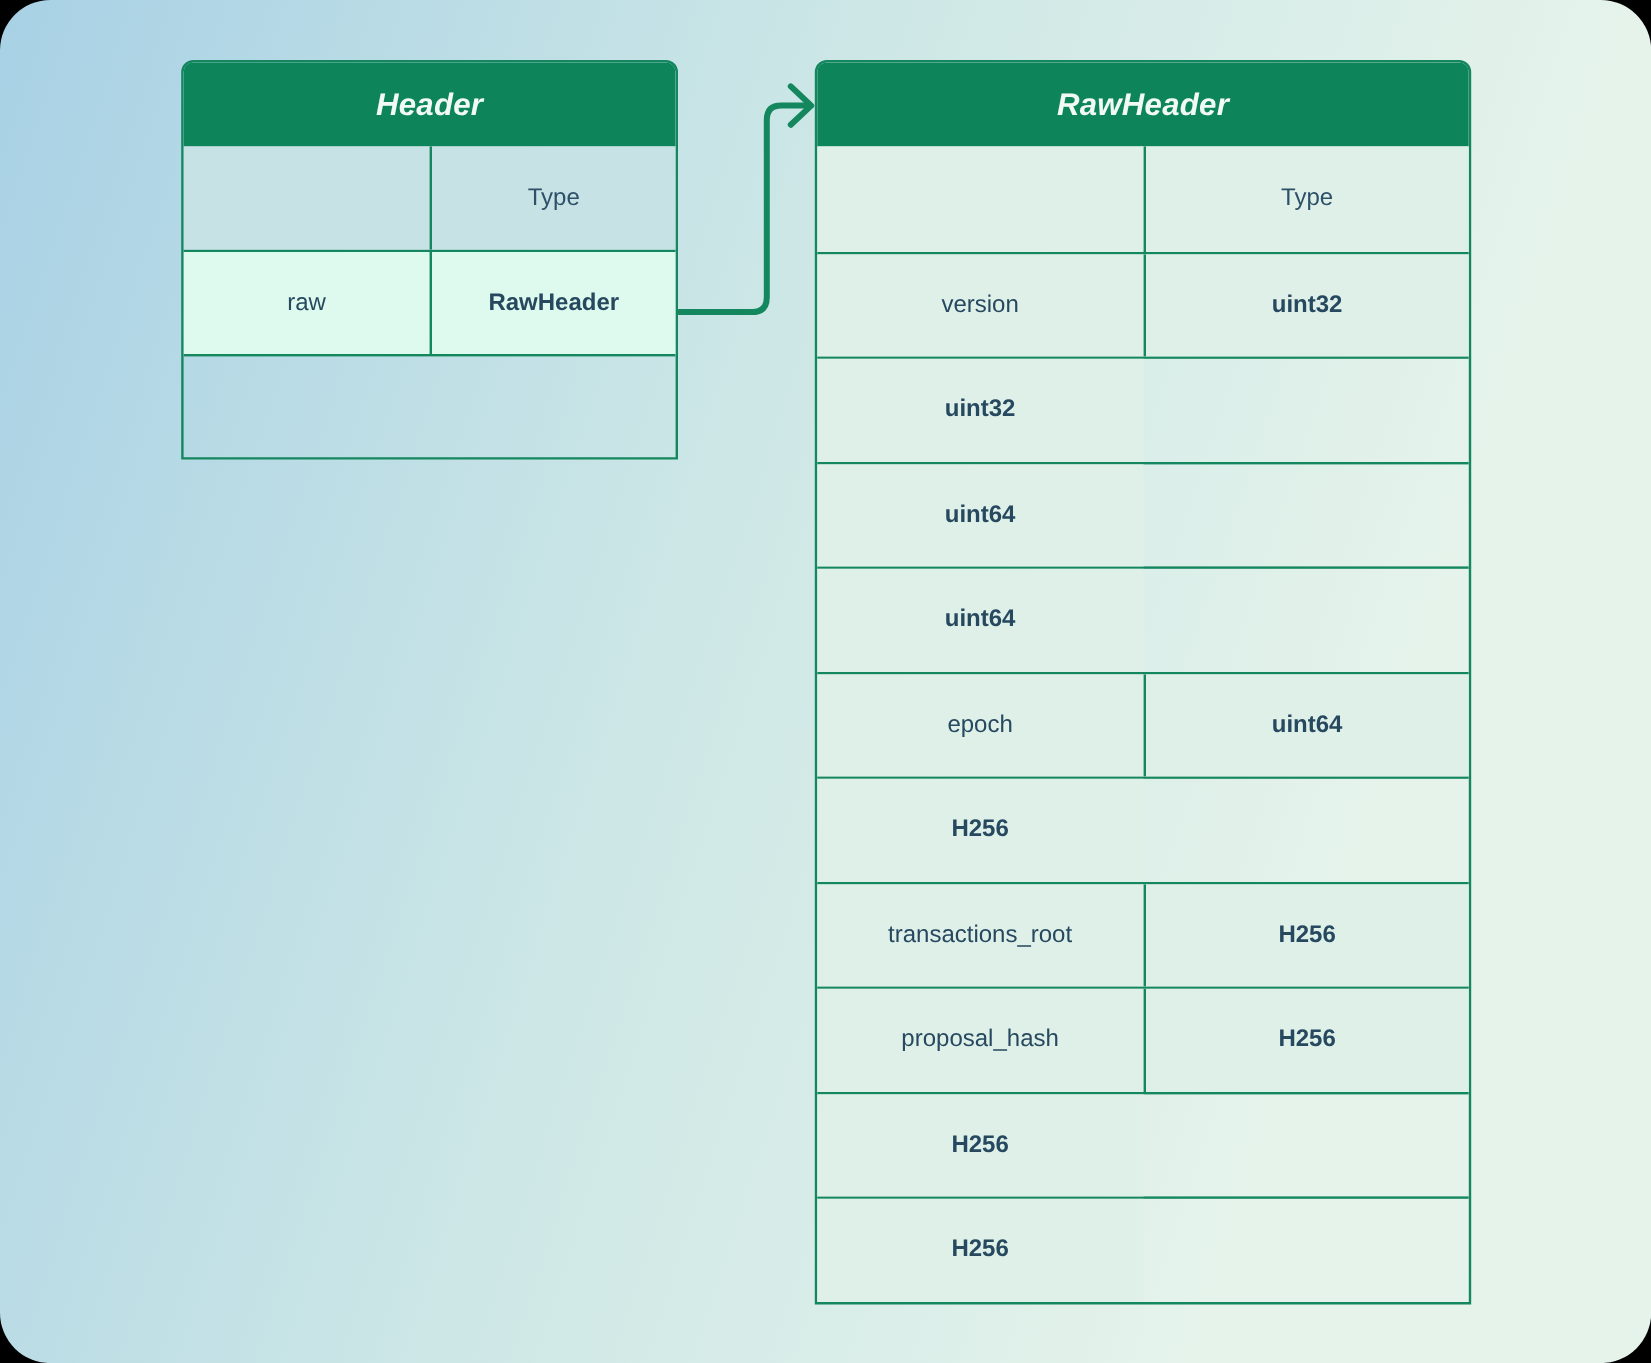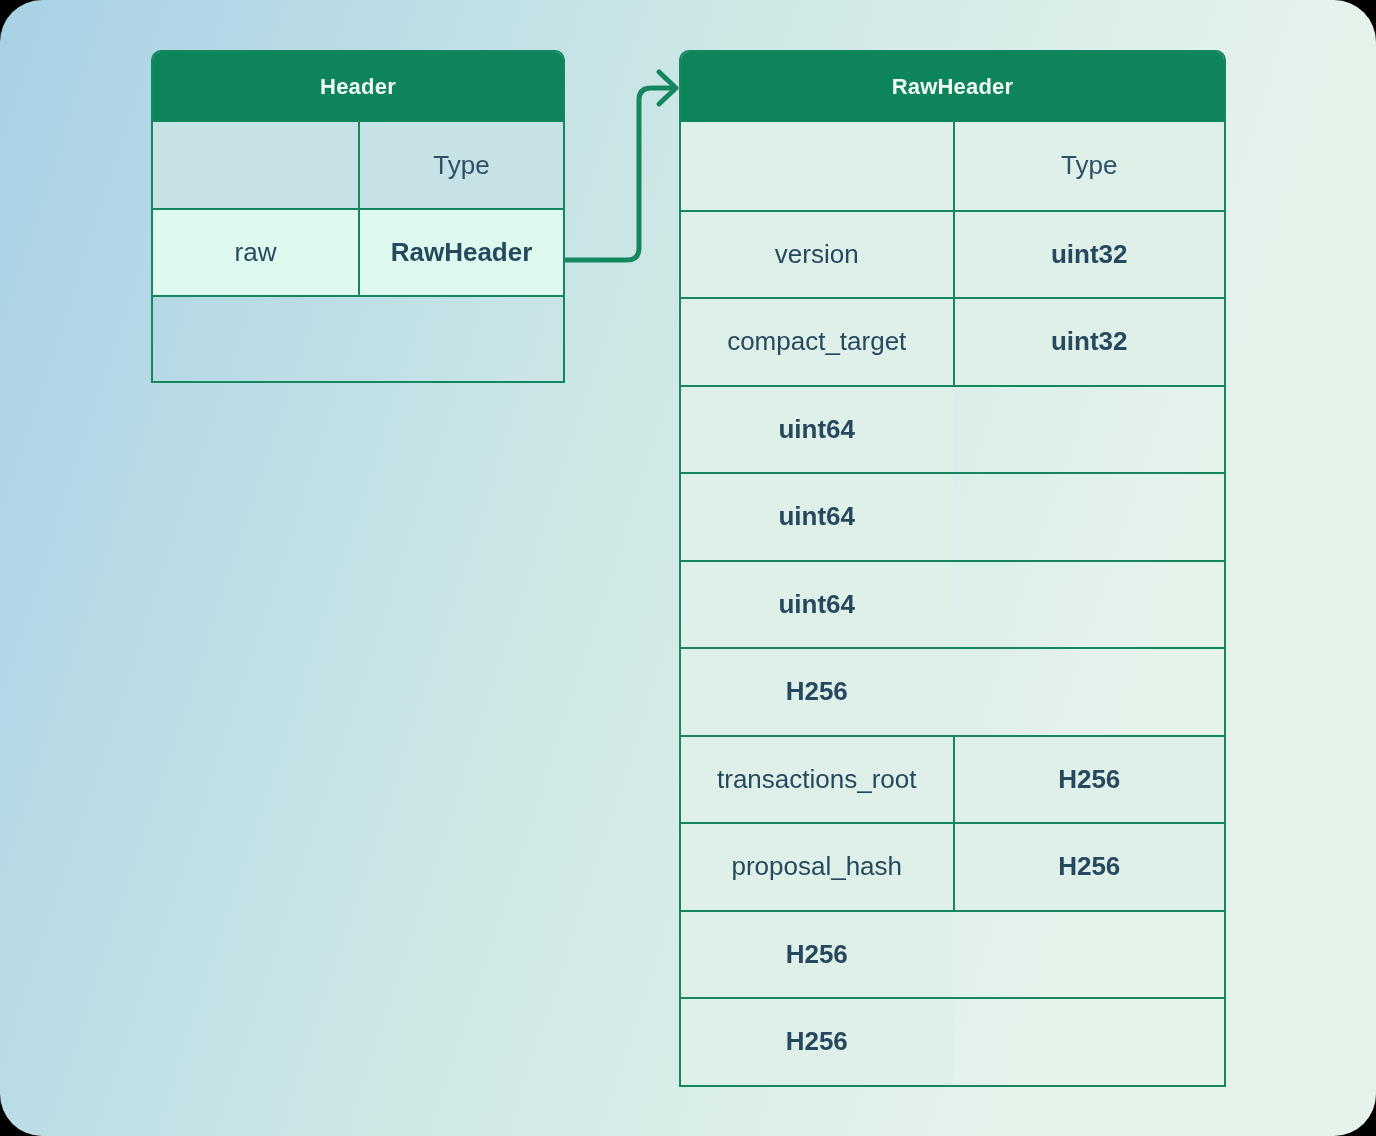--- a/index.html
+++ b/index.html
@@ -39,40 +39,41 @@
     border-radius: 10px 10px 0 0;
     overflow: hidden;
   }
   .schema-table.t-left  { left: 151px; top: 50px; width: 414px; }
   .schema-table.t-right { left: 679px; top: 50px; width: 547px; }
   .table-title {
     height: 70px;
     flex: 0 0 70px;
     background: var(--header-green);
     color: var(--title-text);
-    font-size: 22px;
+    font-size: 26px;
     font-weight: bold;
     display: flex;
     align-items: center;
     justify-content: center;
     letter-spacing: 0.2px;
+    font-style: italic;
   }
   .row {
     display: grid;
     grid-template-columns: 1fr 1fr;
     border-top: 2px solid var(--border-green);
   }
   .row:first-child { border-top: none; }
   .t-left  .row { height: 86.4px; }
   .t-right .row { height: 87.5px; }
   .cell {
     display: flex;
     align-items: center;
     justify-content: center;
-    font-size: 26px;
+    font-size: 20px;
     color: var(--cell-text);
     overflow: hidden;
     white-space: nowrap;
   }
   .cell + .cell { border-left: 2px solid var(--border-green); }
   .t-left  .cell { background: var(--row-bg-left); }
   .t-right .cell { background: var(--row-bg-right); }
   .t-left .row.highlight .cell { background: var(--row-bg-left-highlight); }
   .cell.type-value { font-weight: bold; }
   .cell.type-label { color: var(--type-label-text); }
@@ -121,30 +122,30 @@
     <div class="rows">
         <div class="row">
           <div class="cell"></div>
           <div class="cell type-label">Type</div>
         </div>
         <div class="row">
           <div class="cell field-name">version</div>
           <div class="cell type-value">uint32</div>
         </div>
         <div class="row">
-          <div class="cell field-name">compact_target</div>
           <div class="cell type-value">uint32</div>
         </div>
         <div class="row">
           <div class="cell type-value">uint64</div>
         </div>
         <div class="row">
           <div class="cell type-value">uint64</div>
         </div>
         <div class="row">
+          <div class="cell field-name">epoch</div>
           <div class="cell type-value">uint64</div>
         </div>
         <div class="row">
           <div class="cell type-value">H256</div>
         </div>
         <div class="row">
           <div class="cell field-name">transactions_root</div>
           <div class="cell type-value">H256</div>
         </div>
         <div class="row">

